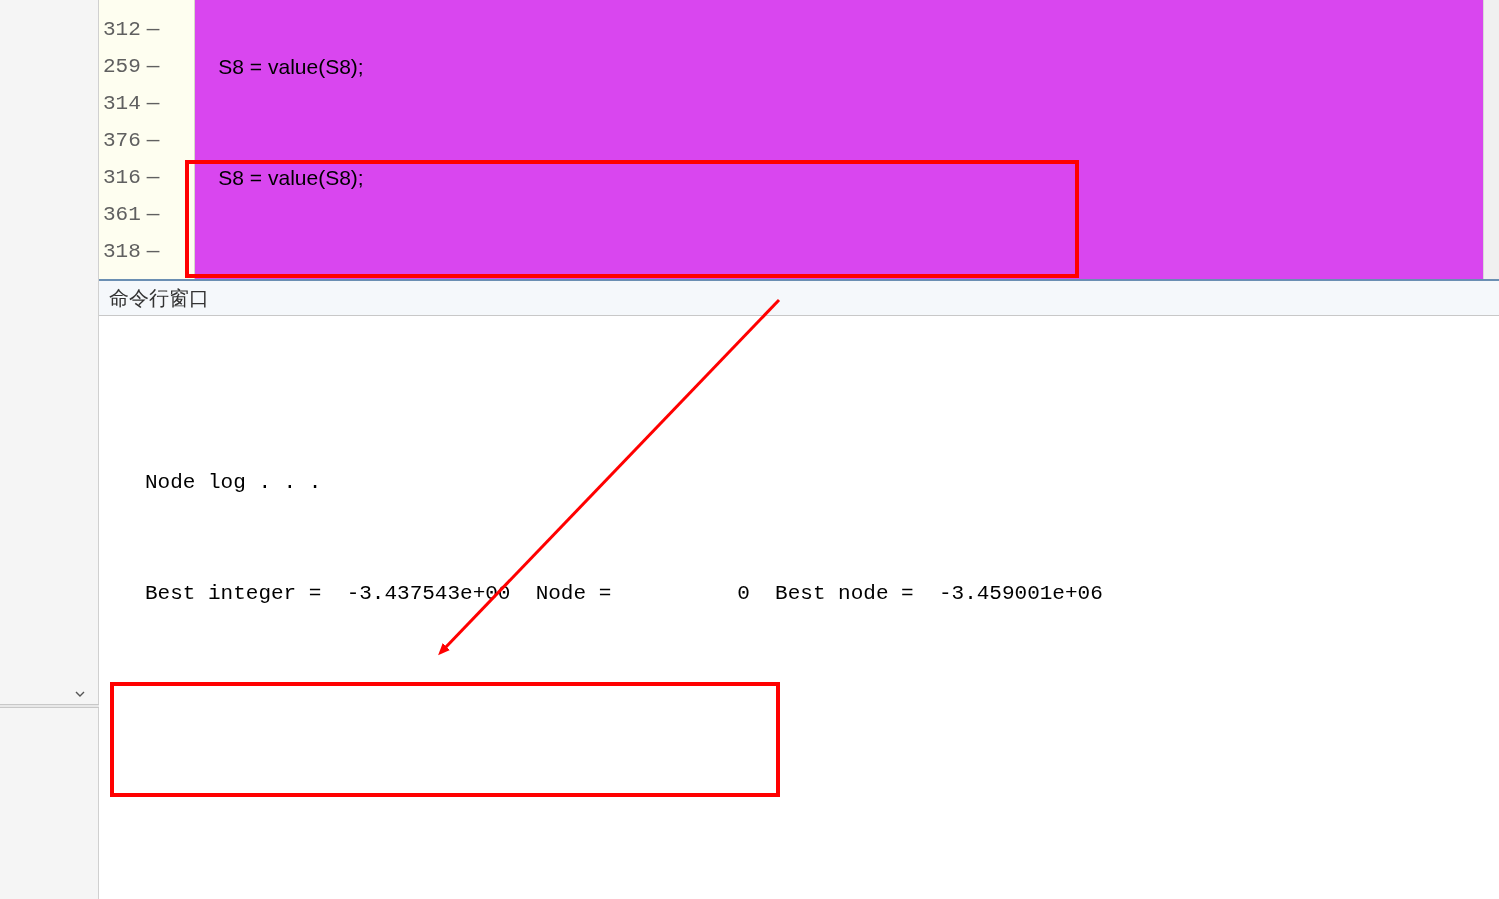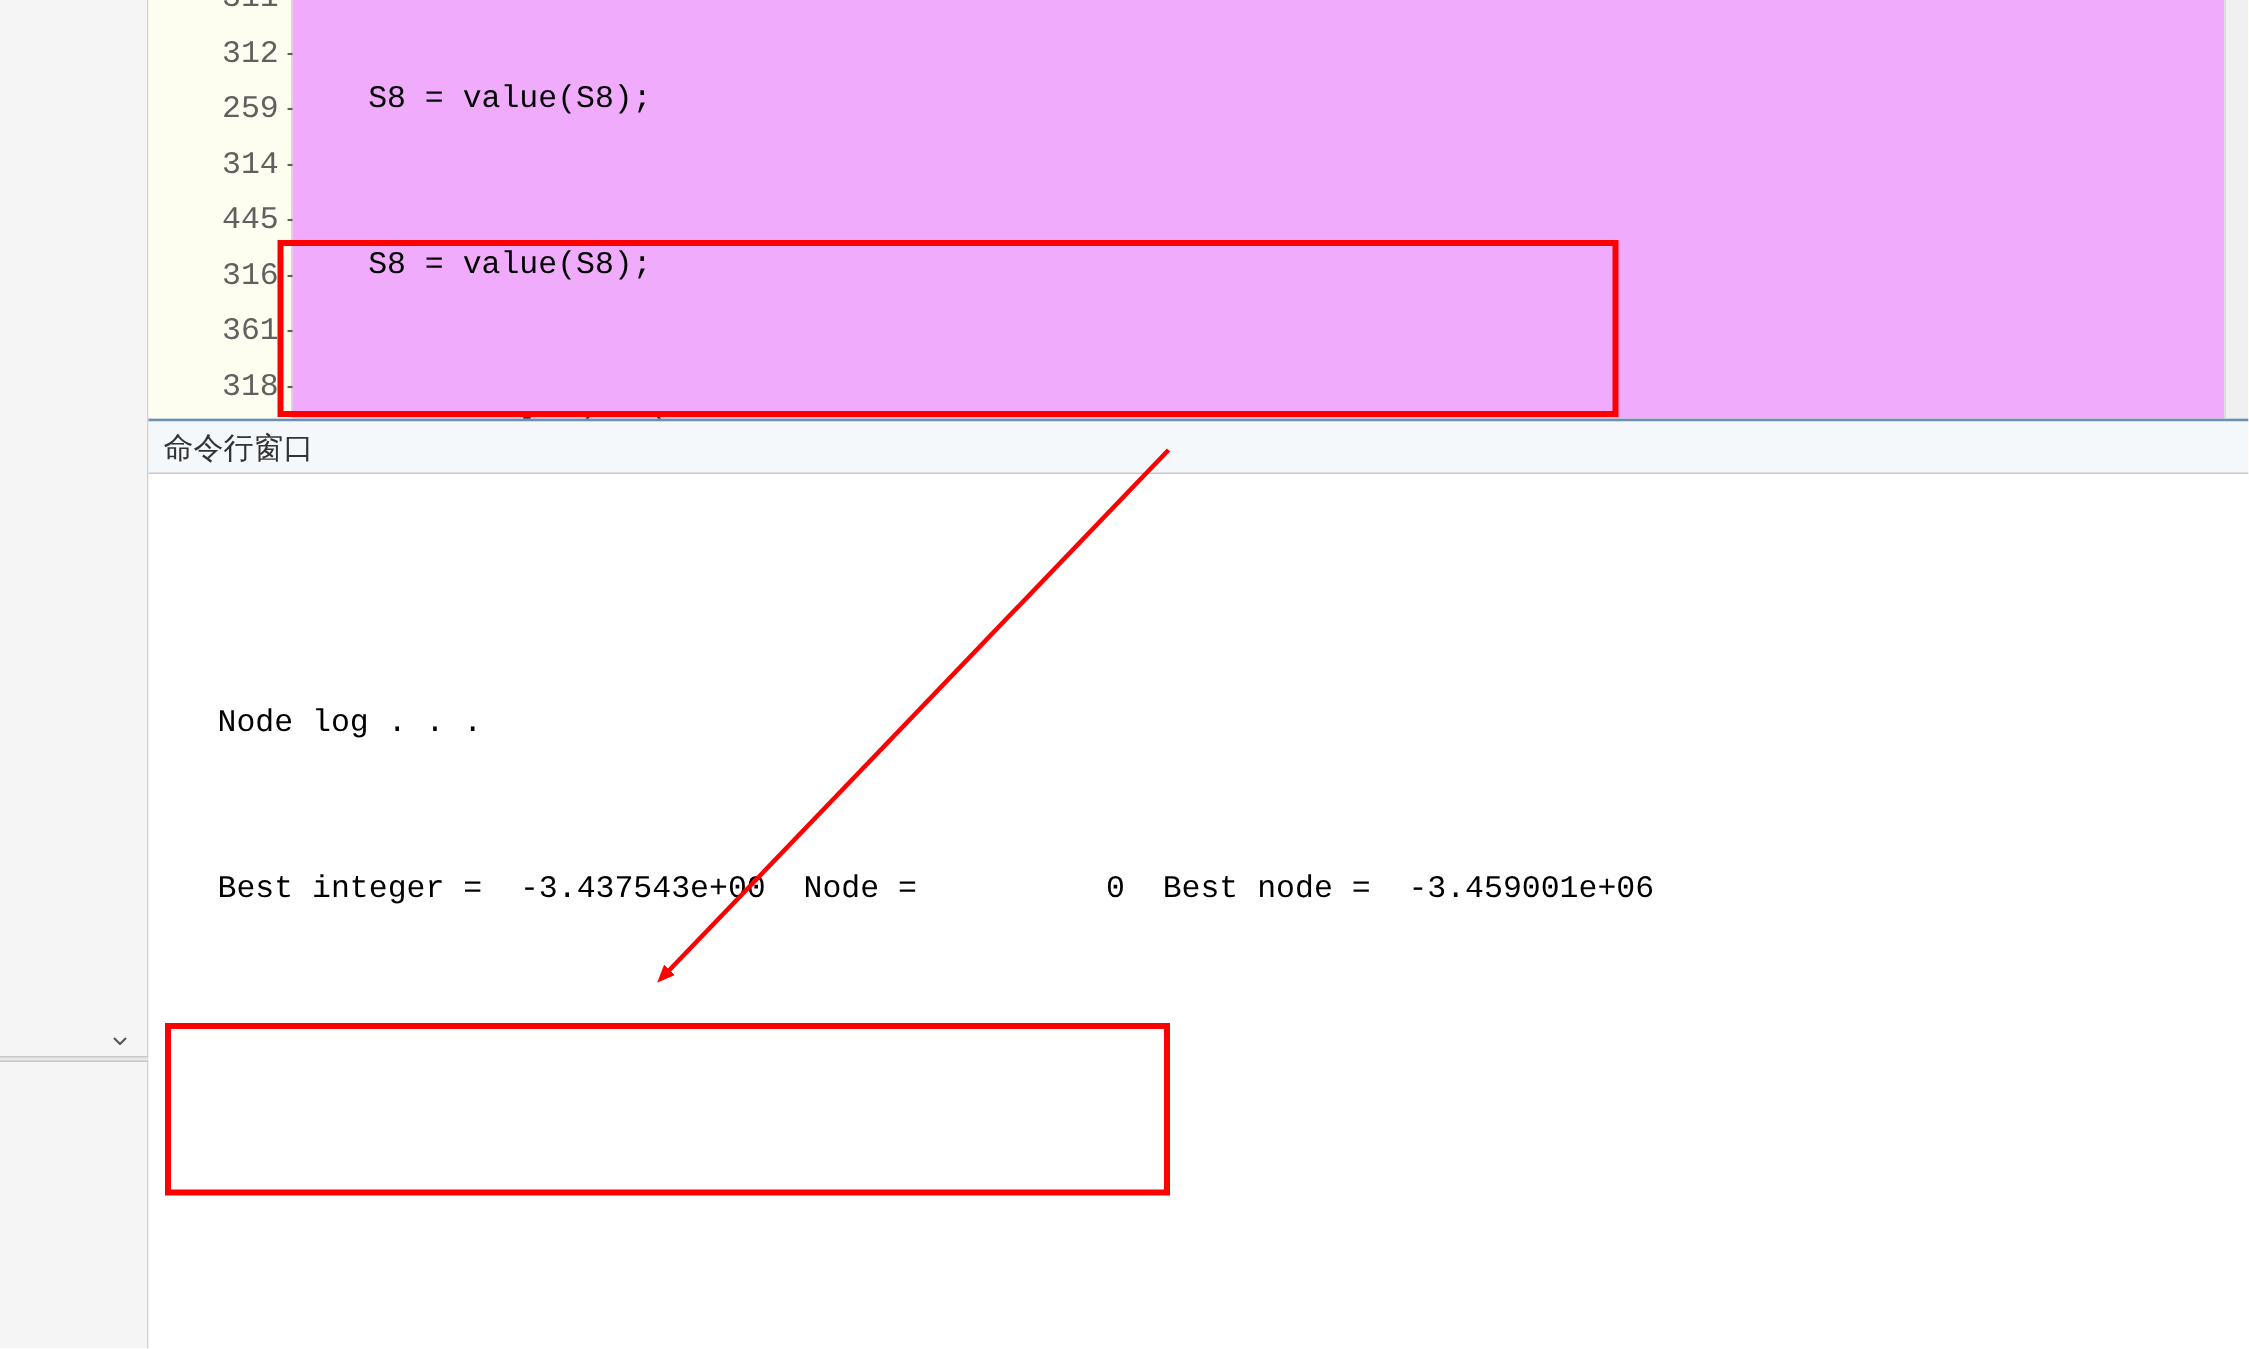--- a/index.html
+++ b/index.html
@@ -51,22 +51,22 @@
     left: 0; top: 0;
     width: 96px; height: 100%;
     background: #fefef0;
     border-right: 1px solid #d8d8c8;
   }
   .code-area {
     position: absolute;
     left: 96px; top: 0;
     right: 16px;
     height: 100%;
-    background: #f0abfc;
-    font-family: Liberation Mono, monospace;
+    background: #d946ef;
+    font-family: Liberation Sans, sans-serif;
     font-size: 21px;
     line-height: 37px;
     white-space: pre;
   }
   .scrollbar-vert {
     position: absolute;
     right: 0; top: 0;
     width: 16px; height: 100%;
     background: #f0f0f0;
     border-left: 1px solid #d8d8d8;
@@ -79,24 +79,23 @@
   }
   .ln {
     font-family: Consolas, "Courier New", monospace;
     font-size: 21px;
     color: #606060;
     text-align: right;
     padding-right: 4px;
   }
   .ln-wrap {
     display: flex;
-    align-items: flex-end;
+    align-items: center;
     height: 37px;
     padding-left: 4px;
-    margin-left: 45px;
   }
   .dash {
     font-family: Consolas, "Courier New", monospace;
     font-size: 21px;
     color: #606060;
     padding-left: 2px;
   }
   .plain { color: #000; }
   .red-box-editor {
     position: absolute;
@@ -168,21 +167,21 @@
         </div>
       <div class="ln-wrap">
           <span class="ln">259</span>
           <span class="dash"> —</span>
         </div>
       <div class="ln-wrap">
           <span class="ln">314</span>
           <span class="dash"> —</span>
         </div>
       <div class="ln-wrap">
-          <span class="ln">445</span>
+          <span class="ln">376</span>
           <span class="dash"> —</span>
         </div>
       <div class="ln-wrap">
           <span class="ln">316</span>
           <span class="dash"> —</span>
         </div>
       <div class="ln-wrap">
           <span class="ln">361</span>
           <span class="dash"> —</span>
         </div>

